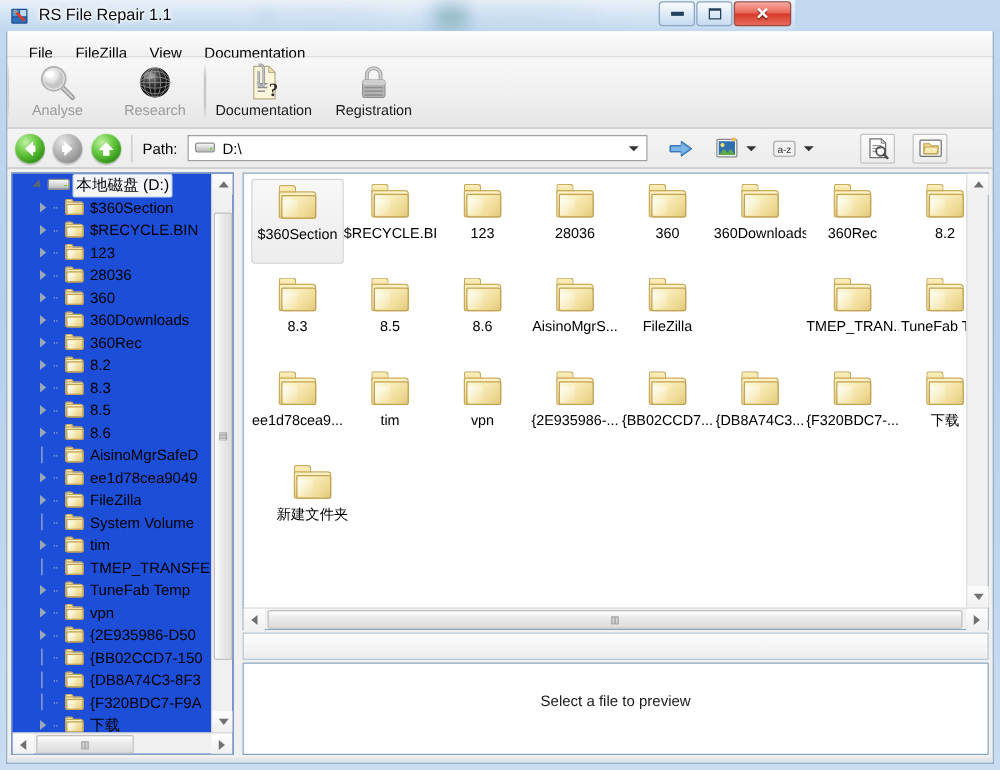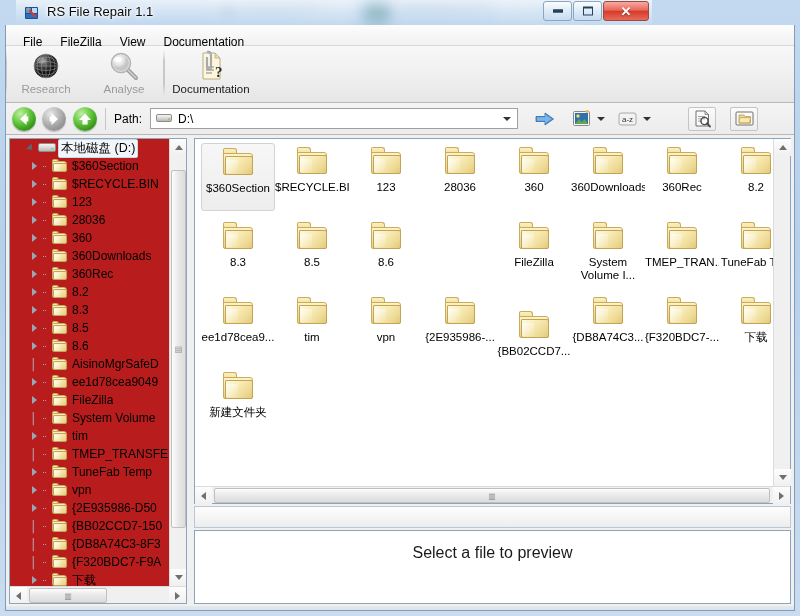--- a/index.html
+++ b/index.html
@@ -14,21 +14,21 @@
 
   
   #window {
     position: absolute; left: 0; top: 0;
     width: 800px; height: 616px;
     background: linear-gradient(to bottom, #c3d9ef 0%, #b6d0ea 40%, #c9dcf0 100%);
   }
 
   
   #titlebar {
-    position: absolute; left: 16px; top: 0; width: 636px; height: 25px;
+    position: absolute; left: 0; top: 0; width: 636px; height: 25px;
     overflow: hidden;
   }
   .glassblob {
     position: absolute; filter: blur(7px); opacity: .55;
   }
   #titlebar .sheen {
     position: absolute; left:0; top:0; width:800px; height:25px;
     background: linear-gradient(to bottom, rgba(255,255,255,.62) 0%, rgba(235,244,252,.38) 48%, rgba(190,214,238,.5) 100%);
   }
   #title-text {
@@ -146,21 +146,21 @@
 
   
   #main {
     position: absolute; left:0; top:110px; width: 788px; height: 474px;
     background:#f0f0f0;
   }
 
   
   #treepanel {
     position:absolute; left:3px; top:3px; width:178px; height:466px;
-    background:#b91c1c; border:1px solid #8ba5bd;
+    background:#1d4ed8; border:1px solid #8ba5bd;
     overflow:hidden;
   }
   #treeinner {
     position:absolute; left:0; top:0; width:161px; height:447px; overflow:hidden;
   }
   .tnode {
     height: 18px; display:flex; align-items:center; white-space:nowrap;
     font-size:12px; color:#000; cursor:default; padding-left:2px;
   }
   .tnode .exp {
@@ -280,21 +280,21 @@
     position:absolute; left:0; top:368px; width:597px; height:22px;
     background: linear-gradient(to bottom, #fdfdfd 0%, #ededed 100%);
     border:1px solid #b9c7d4;
   }
   #previewpanel {
     position:absolute; left:0; top:392px; width:597px; height:74px;
     background:#fff; border:1px solid #8ba5bd;
     display:flex; align-items:flex-start; justify-content:center;
   }
   #preview-text {
-    font-size:16px; color:#1a1a1a; margin-top:13px;
+    font-size:12px; color:#1a1a1a; margin-top:23px;
   }
 
   
   #bottomrim {
     position:absolute; left:0; bottom:0; width:788px; height:4px;
     background: linear-gradient(to bottom, #e8e8e8, #d8e4f0);
   }
 </style>
 </head>
 <body>
@@ -355,20 +355,38 @@
       <div class="menu-item">File</div>
       <div class="menu-item">FileZilla</div>
       <div class="menu-item">View</div>
       <div class="menu-item">Documentation</div>
     </div>
 
     <div id="toolbar">
 
 
       <div class="tb-sep"></div>
+
+      <div class="tb-btn disabled">
+        <svg class="ic" viewBox="0 0 32 32">
+          <line x1="19" y1="19" x2="28" y2="28" stroke="#9a9a9a" stroke-width="4" stroke-linecap="round"></line>
+          <line x1="19" y1="19" x2="28" y2="28" stroke="#d2d2d2" stroke-width="1.6" stroke-linecap="round"></line>
+          <circle cx="13" cy="13" r="9.5" fill="#e9e9e9" stroke="#b4b4b4" stroke-width="1.6"></circle>
+          <circle cx="13" cy="13" r="8" fill="url(#glass)"></circle>
+          <defs>
+              <radialGradient id="glass" cx="35%" cy="30%">
+            <stop offset="0%" stop-color="#ffffff"></stop>
+                <stop offset="70%" stop-color="#e2e2e2"></stop>
+                <stop offset="100%" stop-color="#c6c6c6"></stop>
+          </radialGradient>
+            </defs>
+          <ellipse cx="10" cy="9.5" rx="4" ry="2.6" fill="#fff" opacity=".85"></ellipse>
+        </svg>
+        <div class="lbl">Analyse</div>
+      </div>
 
       <div class="tb-btn disabled">
         <svg class="ic" viewBox="0 0 32 32">
           <defs>
               <radialGradient id="gl" cx="38%" cy="30%">
             <stop offset="0%" stop-color="#8e8e8e"></stop>
                 <stop offset="55%" stop-color="#3b3b3b"></stop>
                 <stop offset="100%" stop-color="#101010"></stop>
           </radialGradient>
             </defs>
@@ -379,38 +397,20 @@
             <ellipse cx="16" cy="16" rx="4.5" ry="12"></ellipse>
             <ellipse cx="16" cy="16" rx="9" ry="12"></ellipse>
             <line x1="4" y1="16" x2="28" y2="16"></line>
             <line x1="16" y1="4" x2="16" y2="28"></line>
           </g>
           <ellipse cx="11.5" cy="10.5" rx="4.5" ry="3" fill="#ffffff" opacity=".2"></ellipse>
         </svg>
         <div class="lbl">Research</div>
       </div>
 
-      <div class="tb-btn disabled">
-        <svg class="ic" viewBox="0 0 32 32">
-          <line x1="19" y1="19" x2="28" y2="28" stroke="#9a9a9a" stroke-width="4" stroke-linecap="round"></line>
-          <line x1="19" y1="19" x2="28" y2="28" stroke="#d2d2d2" stroke-width="1.6" stroke-linecap="round"></line>
-          <circle cx="13" cy="13" r="9.5" fill="#e9e9e9" stroke="#b4b4b4" stroke-width="1.6"></circle>
-          <circle cx="13" cy="13" r="8" fill="url(#glass)"></circle>
-          <defs>
-              <radialGradient id="glass" cx="35%" cy="30%">
-            <stop offset="0%" stop-color="#ffffff"></stop>
-                <stop offset="70%" stop-color="#e2e2e2"></stop>
-                <stop offset="100%" stop-color="#c6c6c6"></stop>
-          </radialGradient>
-            </defs>
-          <ellipse cx="10" cy="9.5" rx="4" ry="2.6" fill="#fff" opacity=".85"></ellipse>
-        </svg>
-        <div class="lbl">Analyse</div>
-      </div>
-
       <div class="tb-sep"></div>
 
 
       <div class="tb-sep"></div>
 
       <div class="tb-btn" style="width:92px">
         <svg class="ic" viewBox="0 0 32 32">
           <path d="M8 3 h12 l5 5 v21 h-17 z" fill="#fdf6dc" stroke="#b7ae84" stroke-width="1"></path>
           <path d="M20 3 l5 5 h-5 z" fill="#eae0b6" stroke="#b7ae84" stroke-width=".8"></path>
           <g stroke="#8d8d8d" stroke-width="1.1">
@@ -418,20 +418,34 @@
             <line x1="11" y1="20" x2="19" y2="20"></line>
             <line x1="11" y1="23" x2="17" y2="23"></line>
           </g>
           <path d="M12 2 q4 -1 4 4 v11 a2 2 0 0 1 -4 0 v-10" fill="none" stroke="#8b8f96" stroke-width="2.1"></path>
           <path d="M12 2 q4 -1 4 4 v11 a2 2 0 0 1 -4 0 v-10" fill="none" stroke="#c8ccd2" stroke-width=".9"></path>
           <text x="20" y="27" font-family="Liberation Serif, serif" font-size="15" font-weight="bold" fill="#2b2b2b">?</text>
         </svg>
         <div class="lbl">Documentation</div>
       </div>
 
+      <div class="tb-btn" style="width:84px">
+        <svg class="ic" viewBox="0 0 32 32">
+          <path d="M10.5 14 v-4 a5.5 5.5 0 0 1 11 0 v4" fill="none" stroke="#a8a8a8" stroke-width="3.2"></path>
+          <path d="M10.5 14 v-4 a5.5 5.5 0 0 1 11 0 v4" fill="none" stroke="#d6d6d6" stroke-width="1.2"></path>
+          <rect x="7" y="14" width="18" height="14" rx="1.6" fill="#b4b4b4" stroke="#8e8e8e" stroke-width=".8"></rect>
+          <rect x="7" y="14" width="18" height="4" rx="1.6" fill="#cfcfcf"></rect>
+          <g stroke="#8e8e8e" stroke-width="1.1">
+            <line x1="8.5" y1="20" x2="23.5" y2="20"></line>
+            <line x1="8.5" y1="23" x2="23.5" y2="23"></line>
+            <line x1="8.5" y1="26" x2="23.5" y2="26"></line>
+          </g>
+        </svg>
+        <div class="lbl">Registration</div>
+      </div>
     </div>
 
     <div id="navbar">
       <div class="navcircle green">
         <svg class="arrow" viewBox="0 0 24 24">
           <path d="M14.5 6 L8 12 l6.5 6 v-3.4 h1.8 v-5.2 h-1.8 z" fill="#ffffff"></path>
         </svg>
       </div>
       <div class="navcircle gray">
         <svg class="arrow" viewBox="0 0 24 24">
@@ -1037,43 +1051,42 @@
                 <div class="ficon" style="width: 34px; height: 30px; margin-top: 4px; position: relative;">
                   <span class="folder" style="width: 30px; height: 27px; margin: 0px auto;">
                     <span class="tab"></span>
                     <span class="back"></span>
                     <span class="front"></span>
                     <span class="shine"></span>
                   </span>
                 </div>
                 <div class="fname">8.6</div>
               </div>
+              <div class="fitem" style="left: 228px; top: 79px;">
+                <div class="ficon" style="width: 34px; height: 30px; margin-top: 4px; position: relative;">
+                  <span class="folder" style="width: 30px; height: 27px; margin: 0px auto;">
+                    <span class="tab"></span>
+                    <span class="back"></span>
+                    <span class="front"></span>
+                    <span class="shine"></span>
+                  </span>
+                </div>
+                <div class="fname">AisinoMgrS...</div>
+              </div>
               <div class="fitem" style="left: 302px; top: 79px;">
                 <div class="ficon" style="width: 34px; height: 30px; margin-top: 4px; position: relative;">
                   <span class="folder" style="width: 30px; height: 27px; margin: 0px auto;">
                     <span class="tab"></span>
                     <span class="back"></span>
                     <span class="front"></span>
                     <span class="shine"></span>
                   </span>
                 </div>
                 <div class="fname">FileZilla</div>
               </div>
-              <div class="fitem" style="left: 376px; top: 79px;">
-                <div class="ficon" style="width: 34px; height: 30px; margin-top: 4px; position: relative;">
-                  <span class="folder" style="width: 30px; height: 27px; margin: 0px auto;">
-                    <span class="tab"></span>
-                    <span class="back"></span>
-                    <span class="front"></span>
-                    <span class="shine"></span>
-                  </span>
-                </div>
-                <div class="fname">System
-Volume I...</div>
-              </div>
               <div class="fitem" style="left: 450px; top: 79px;">
                 <div class="ficon" style="width: 34px; height: 30px; margin-top: 4px; position: relative;">
                   <span class="folder" style="width: 30px; height: 27px; margin: 0px auto;">
                     <span class="tab"></span>
                     <span class="back"></span>
                     <span class="front"></span>
                     <span class="shine"></span>
                   </span>
                 </div>
                 <div class="fname">TMEP_TRAN...</div>
@@ -1126,21 +1139,21 @@
                 <div class="ficon" style="width: 34px; height: 30px; margin-top: 4px; position: relative;">
                   <span class="folder" style="width: 30px; height: 27px; margin: 0px auto;">
                     <span class="tab"></span>
                     <span class="back"></span>
                     <span class="front"></span>
                     <span class="shine"></span>
                   </span>
                 </div>
                 <div class="fname">{2E935986-...</div>
               </div>
-              <div class="fitem" style="left: 302px; top: 168px;">
+              <div class="fitem" style="left: 302px; top: 154px;">
                 <div class="ficon" style="width: 34px; height: 30px; margin-top: 4px; position: relative;">
                   <span class="folder" style="width: 30px; height: 27px; margin: 0px auto;">
                     <span class="tab"></span>
                     <span class="back"></span>
                     <span class="front"></span>
                     <span class="shine"></span>
                   </span>
                 </div>
                 <div class="fname">{BB02CCD7...</div>
               </div>
@@ -1170,21 +1183,21 @@
                 <div class="ficon" style="width: 34px; height: 30px; margin-top: 4px; position: relative;">
                   <span class="folder" style="width: 30px; height: 27px; margin: 0px auto;">
                     <span class="tab"></span>
                     <span class="back"></span>
                     <span class="front"></span>
                     <span class="shine"></span>
                   </span>
                 </div>
                 <div class="fname">下载</div>
               </div>
-              <div class="fitem" style="left: 6px; top: 229px;">
+              <div class="fitem" style="left: 18px; top: 229px;">
                 <div class="ficon" style="width: 34px; height: 30px; margin-top: 4px; position: relative;">
                   <span class="folder" style="width: 30px; height: 27px; margin: 0px auto;">
                     <span class="tab"></span>
                     <span class="back"></span>
                     <span class="front"></span>
                     <span class="shine"></span>
                   </span>
                 </div>
                 <div class="fname">新建文件夹</div>
               </div>

